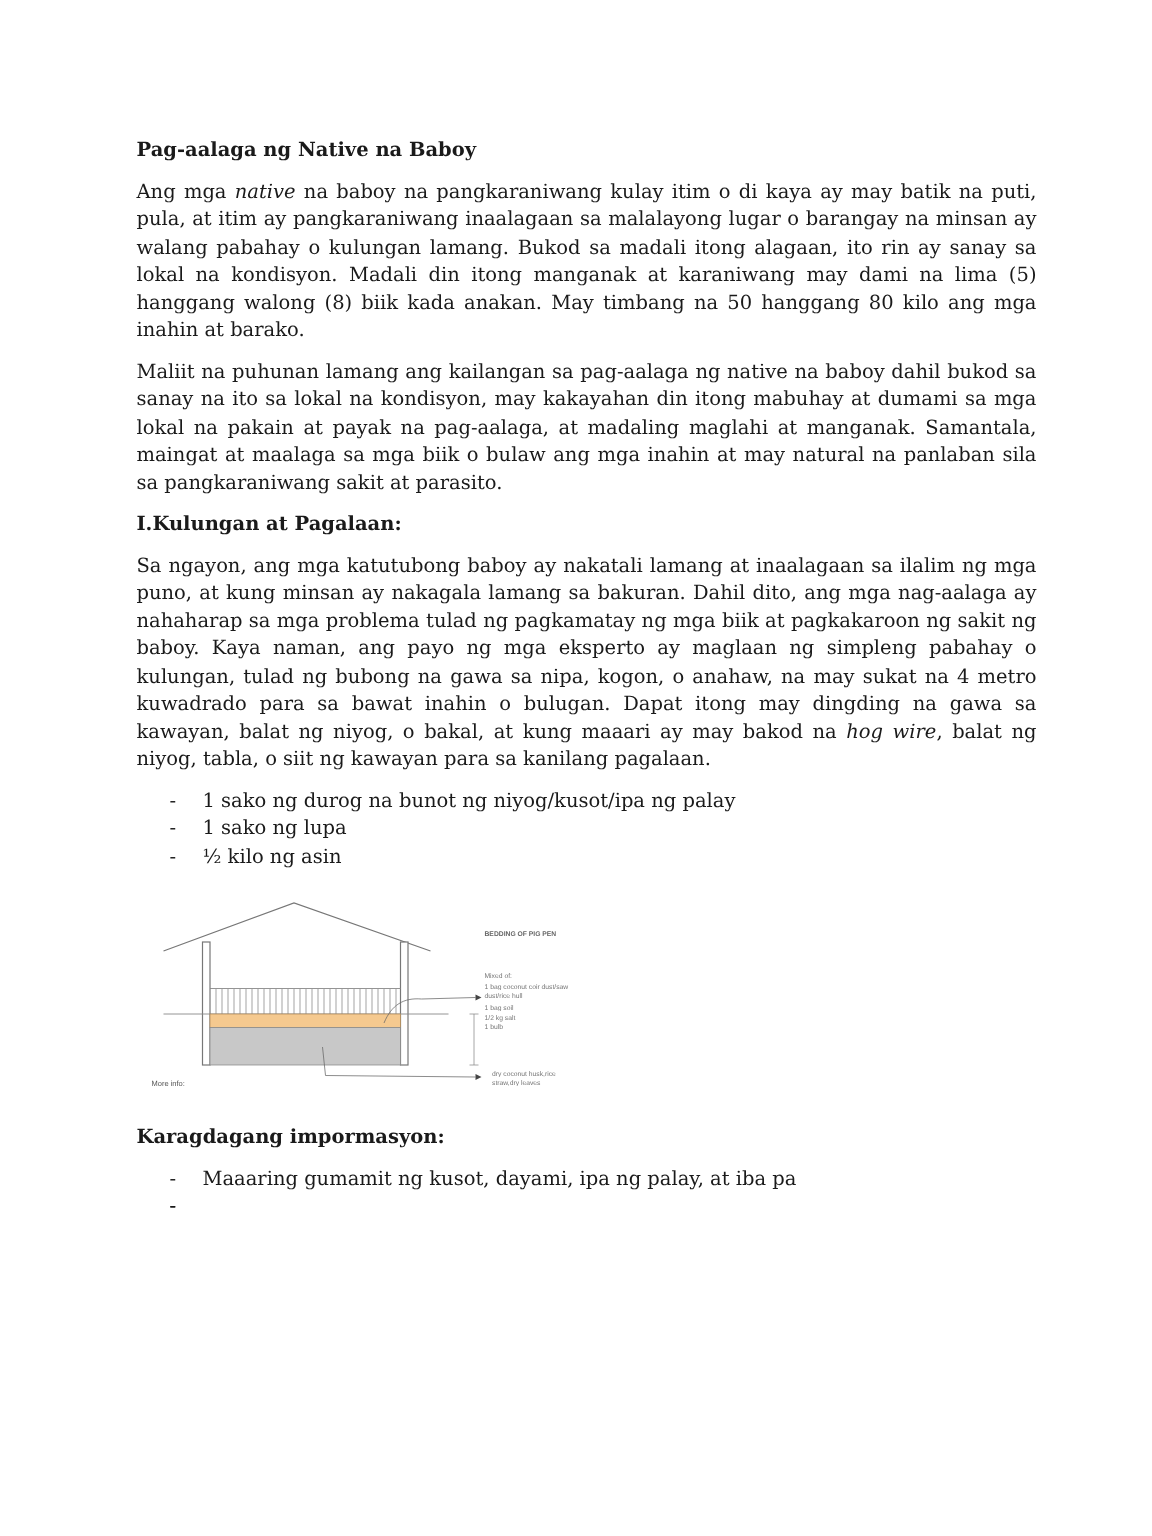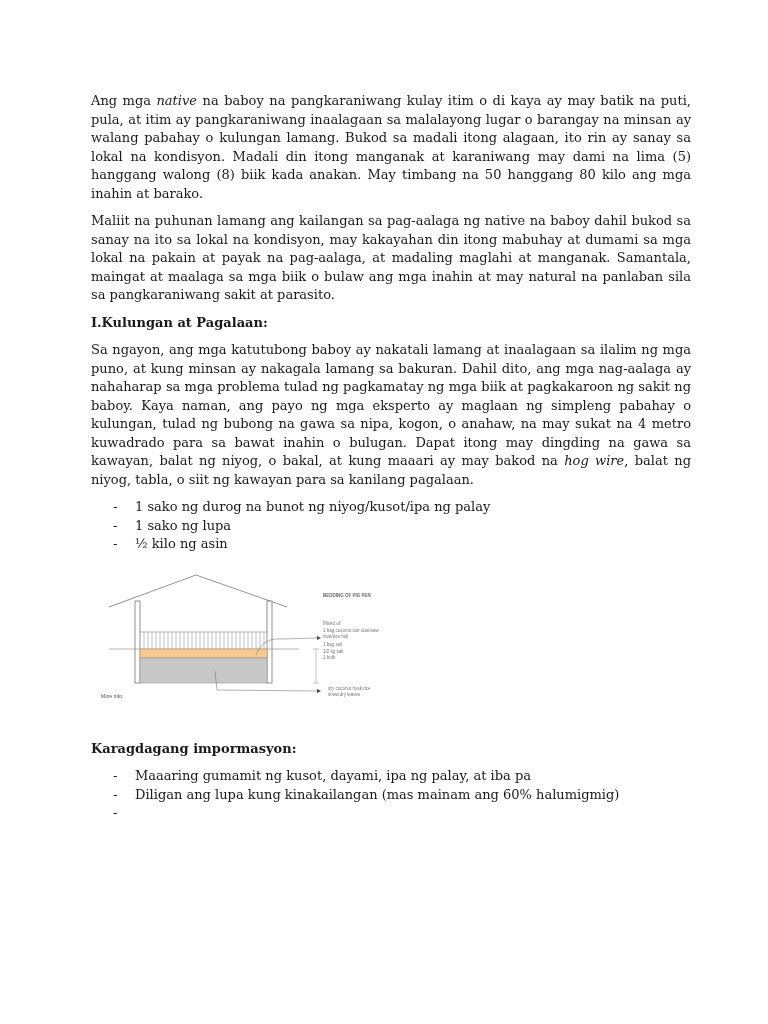--- a/index.html
+++ b/index.html
@@ -18,20 +18,21 @@
   .diagram { position: relative; width: 310px; height: 140px; margin: 9px 0 0 0; }
   .diagram svg { position: absolute; left: 0; top: 0; }
   .dlabel { position: absolute; font-family: "Liberation Sans", sans-serif; font-size: 4.5px; color: #777; line-height: 5.5px; white-space: nowrap; filter: blur(0.3px); }
   .dlabel.title { font-weight: bold; color: #666; font-size: 4.5px; }
 </style>
 </head>
 <body>
 
 <div class="page">
 
+  <div class="h">Pag-aalaga ng Native na Baboy</div>
 
   <div class="p"><span>Ang mga </span><i>native</i><span> na baboy na pangkaraniwang kulay itim o di kaya ay may batik na puti, pula, at itim ay pangkaraniwang inaalagaan sa malalayong lugar o barangay na minsan ay walang pabahay o kulungan lamang. Bukod sa madali itong alagaan, ito rin ay sanay sa lokal na kondisyon. Madali din itong manganak at karaniwang may dami na lima (5) hanggang walong (8) biik kada anakan. May timbang na 50 hanggang 80 kilo ang mga inahin at barako.</span></div>
 
   <div class="p">Maliit na puhunan lamang ang kailangan sa pag-aalaga ng native na baboy dahil bukod sa sanay na ito sa lokal na kondisyon, may kakayahan din itong mabuhay at dumami sa mga lokal na pakain at payak na pag-aalaga, at madaling maglahi at manganak. Samantala, maingat at maalaga sa mga biik o bulaw ang mga inahin at may natural na panlaban sila sa pangkaraniwang sakit at parasito.</div>
 
   <div class="h">I.Kulungan at Pagalaan:</div>
 
   <div class="p"><span>Sa ngayon, ang mga katutubong baboy ay nakatali lamang at inaalagaan sa ilalim ng mga puno, at kung minsan ay nakagala lamang sa bakuran. Dahil dito, ang mga nag-aalaga ay nahaharap sa mga problema tulad ng pagkamatay ng mga biik at pagkakaroon ng sakit ng baboy. Kaya naman, ang payo ng mga eksperto ay maglaan ng simpleng pabahay o kulungan, tulad ng bubong na gawa sa nipa, kogon, o anahaw, na may sukat na 4 metro kuwadrado para sa bawat inahin o bulugan. Dapat itong may dingding na gawa sa kawayan, balat ng niyog, o bakal, at kung maaari ay may bakod na </span><i>hog wire</i><span>, balat ng niyog, tabla, o siit ng kawayan para sa kanilang pagalaan.</span></div>
 
 
@@ -106,21 +107,21 @@
     <div class="dlabel" style="left:232px;top:65px;">1 bag coconut coir dust/saw</div>
     <div class="dlabel" style="left:232px;top:71px;">dust/rice hull</div>
     <div class="dlabel" style="left:232px;top:79px;">1 bag soil</div>
     <div class="dlabel" style="left:232px;top:86px;">1/2 kg salt</div>
     <div class="dlabel" style="left:232px;top:92px;">1 bulb</div>
     <div class="dlabel" style="left:237px;top:123px;">dry coconut husk,rice</div>
     <div class="dlabel" style="left:237px;top:129px;">straw,dry leaves</div>
     <div class="dlabel" style="left:10px;top:131px;color:#555;font-size:5px;">More info:</div>
   </div>
 
-  <div class="h" style="margin-top:37px;">Karagdagang impormasyon:</div>
+  <div class="h" style="margin-top:20px;">Karagdagang impormasyon:</div>
 
   <ul class="dash">
     <li><span class="dash-mark">-</span><span>Maaaring gumamit ng kusot, dayami, ipa ng palay, at iba pa</span></li>
-    <li><span class="dash-mark">-</span><span>Diligan ang lupa kung kinakailangan (mas mainam ang 60% halumigmig)</span></li>
+    <li><span class="dash-mark">-</span></li>
     <li><span class="dash-mark">-</span></li>
   </ul>
 
 </div>
 
 </body></html>

